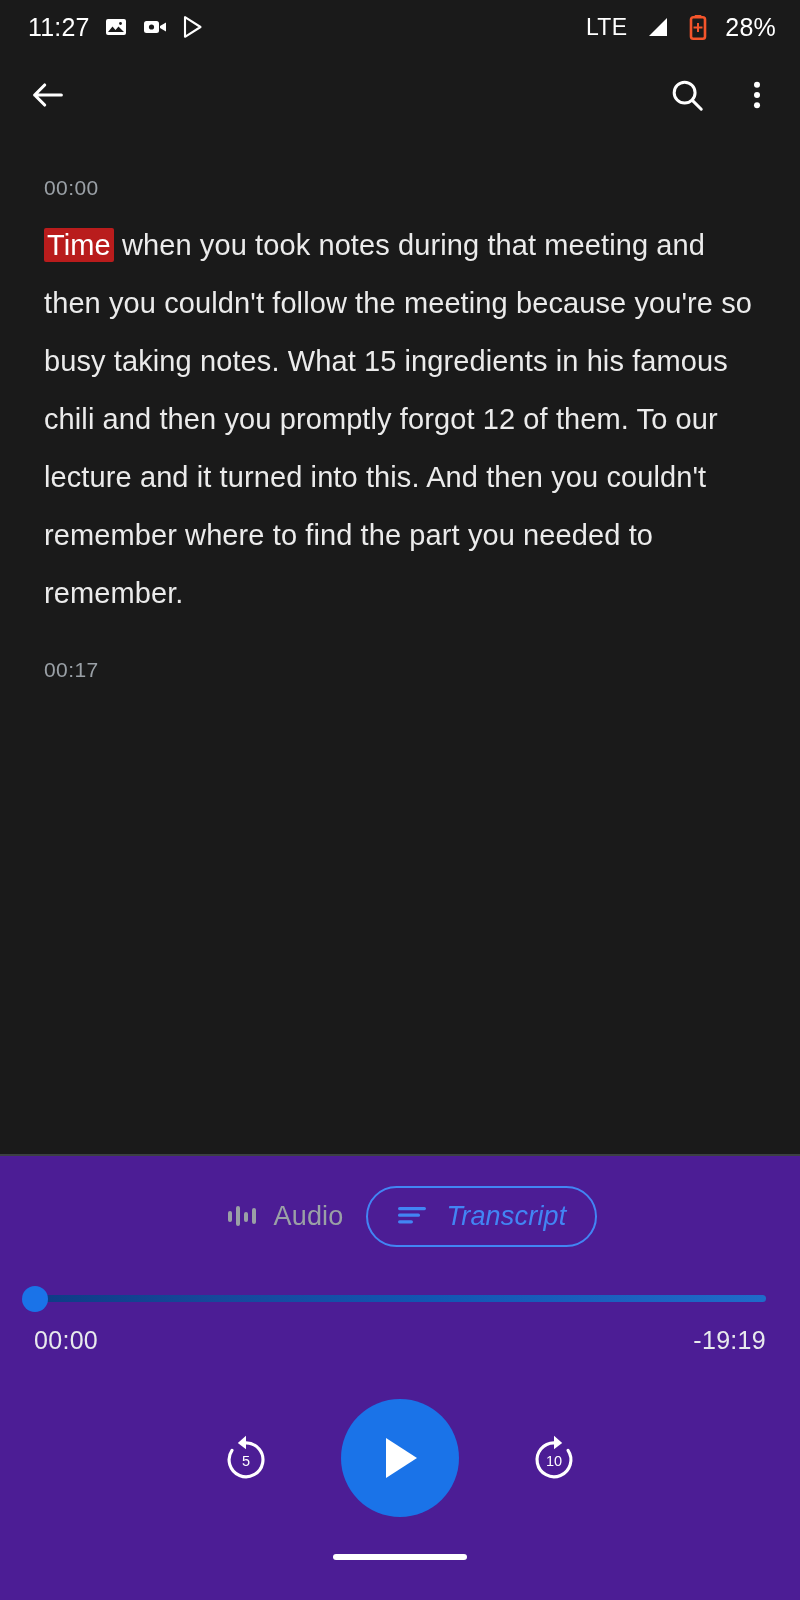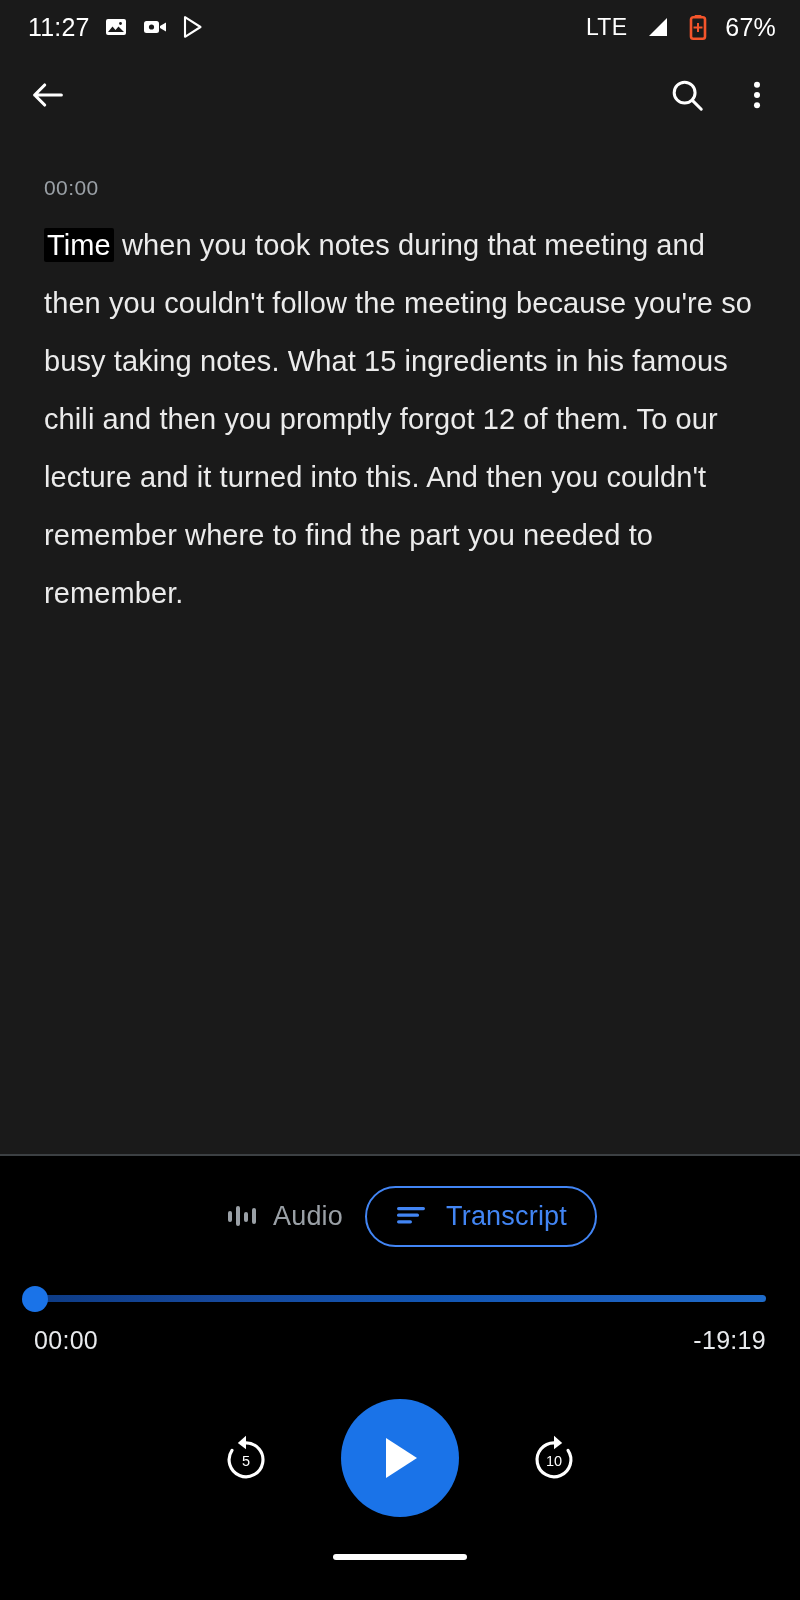--- a/index.html
+++ b/index.html
@@ -55,54 +55,55 @@
     margin-bottom:16px;
   }
   .seg-text {
     font-size:29px;
     line-height:58px;
     color:#ebebeb;
     letter-spacing:.1px;
     font-weight:400;
   }
   .hl {
-    background:#000000;
+    background:#b91c1c;
     color:#ffffff;
     padding:1px 3px;
     border-radius:2px;
   }
 
   
   #player-divider {
     position:absolute; left:0; right:0; top:1154px;
     height:1.5px; background:#3c4043;
   }
   #player {
     position:absolute;
     left:0; right:0; top:1156px; bottom:0;
-    background:#000000;
+    background:#4c1d95;
   }
 
   #mode-toggle {
     display:flex; align-items:center; justify-content:center;
     gap:0px;
     margin-top:30px;
   }
   #audio-tab {
     display:flex; align-items:center; gap:14px;
     padding:12px 22px;
     cursor:pointer;
   }
   #audio-tab-label { font-size:27px; color:#9aa0a6; letter-spacing:.2px; }
   #transcript-tab {
     display:flex; align-items:center; gap:17px;
     padding:13px 28px;
     border:2px solid #4285f4;
     border-radius:40px;
     cursor:pointer;
+    font-style:italic;
   }
   #transcript-tab-label { font-size:27px; color:#4285f4; letter-spacing:.2px; }
 
   
   #progress-wrap { margin-top:48px; padding:0 34px; position:relative; }
   #progress-track {
     position:relative;
     height:7px; border-radius:4px;
     background:linear-gradient(90deg,#0d3b85 0%, #16489b 25%, #1256b3 55%, #1b5fbe 78%, #1f6bc9 100%);
     cursor:pointer;
@@ -183,21 +184,21 @@
         </svg>
     </span>
     <span class="status-icon">
       <svg width="18" height="26" viewBox="0 0 18 26">
         <rect x="5.5" y="1" width="7" height="2.4" rx="1" fill="#f4552b"></rect>
         <rect x="2" y="3.2" width="14" height="21.5" rx="2.2" fill="none" stroke="#f4552b" stroke-width="2.6"></rect>
         <rect x="8" y="9" width="2" height="9" fill="#f4552b"></rect>
         <rect x="4.5" y="12.5" width="9" height="2" fill="#f4552b"></rect>
       </svg>
     </span>
-    <span id="battery-pct">67%</span>
+    <span id="battery-pct">28%</span>
   </div>
 </div>
 
 <div id="app-bar">
   <div class="appbar-btn">
     <svg width="40" height="40" viewBox="0 0 24 24">
         <path d="M20 12H4M10 6l-6 6 6 6" fill="none" stroke="#fff" stroke-width="1.9" stroke-linecap="round" stroke-linejoin="round"></path>
       </svg>
   </div>
   <div id="app-bar-actions">
@@ -216,20 +217,21 @@
     </div>
   </div>
 </div>
 
 <div id="transcript-scroll">
   <div class="segment">
     <div class="seg-time">00:00</div>
     <div class="seg-text"><span class="hl">Time</span><span> when you took notes during that meeting and then you couldn't follow the meeting because you're so busy taking notes. What 15 ingredients in his famous chili and then you promptly forgot 12 of them. To our lecture and it turned into this. And then you couldn't remember where to find the part you needed to remember.</span></div>
   </div>
   <div class="segment">
+    <div class="seg-time">00:17</div>
   </div>
 </div>
 
 <div id="player-divider"></div>
 <div id="player">
 
   <div id="mode-toggle">
     <div id="audio-tab">
       <span>
         <svg width="34" height="30" viewBox="0 0 34 30">

